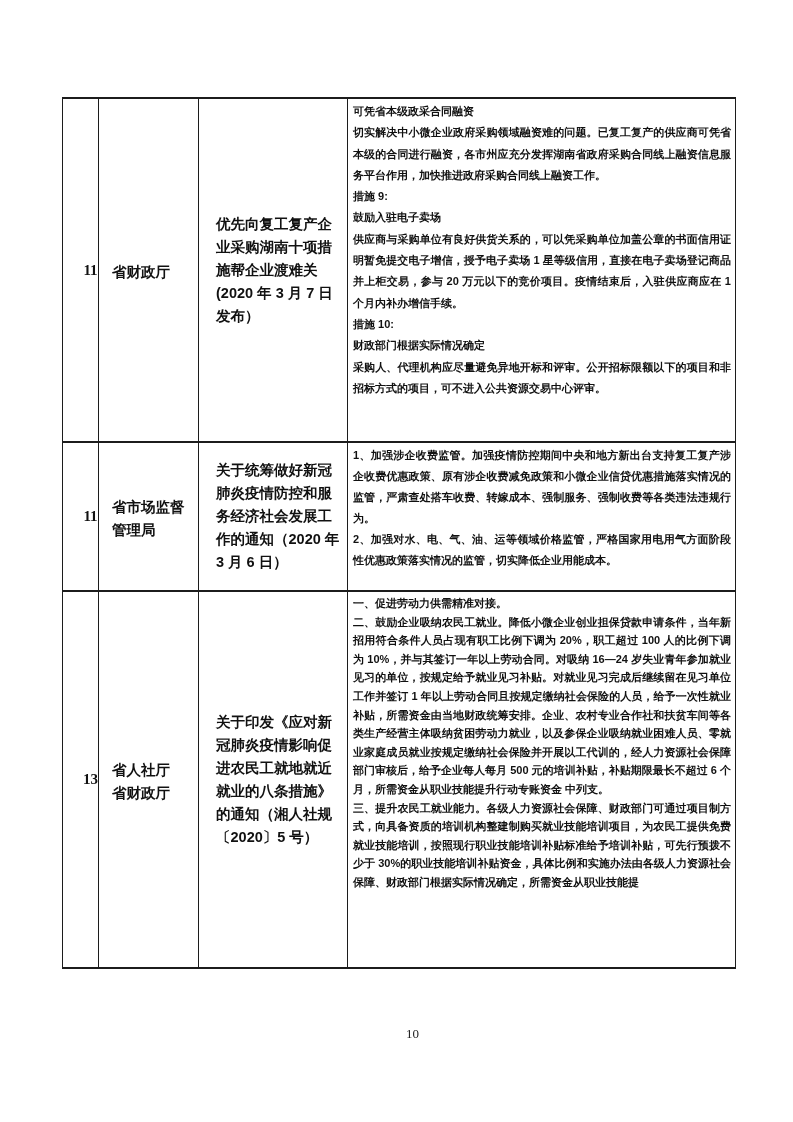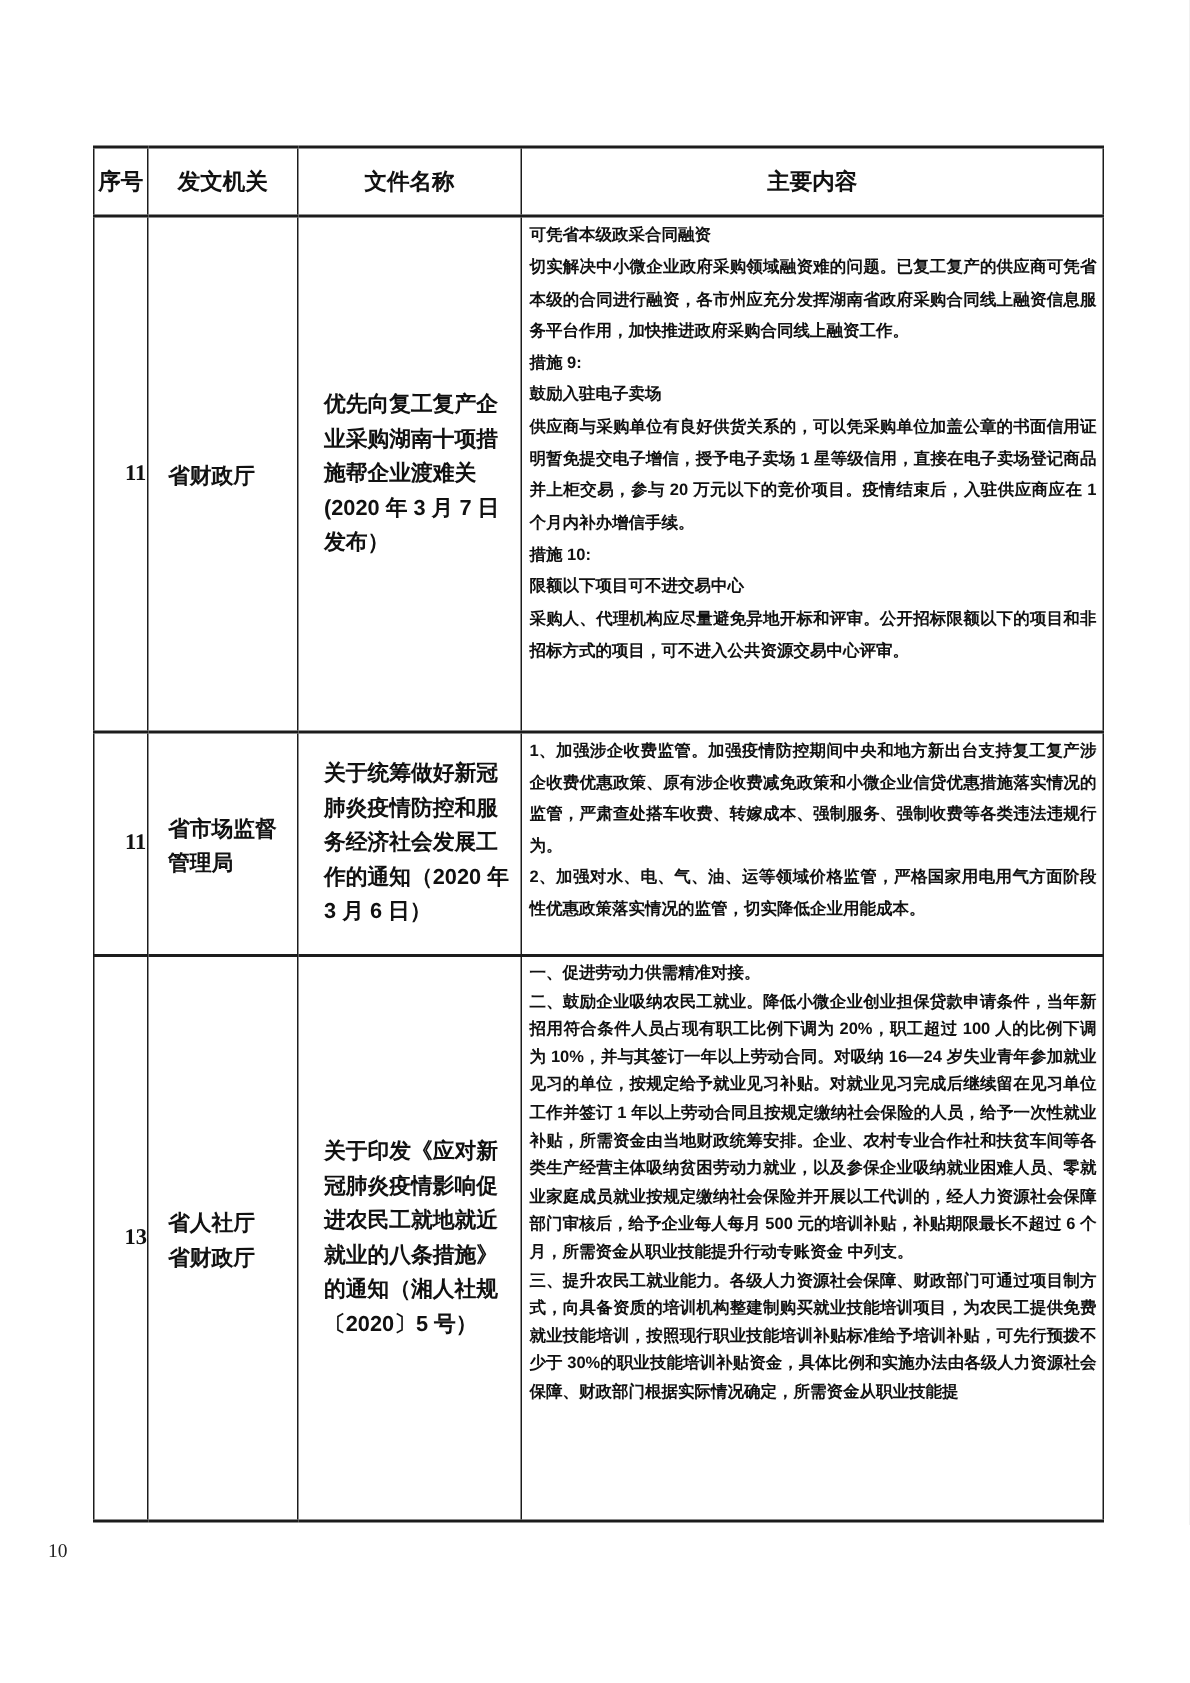--- a/index.html
+++ b/index.html
@@ -87,58 +87,53 @@
 
   tr.row-11 td.cell-body p { line-height: 21.3px; }
   tr.row-12 td.cell-body p { line-height: 21.0px; }
   tr.row-13 td.cell-body p { line-height: 18.6px; }
 
   .page-number {
     position: absolute;
     top: 1026px;
     left: 0;
     width: 793px;
+    text-align: center;
     font-family: "Liberation Serif", serif;
     font-size: 13px;
     color: #222222;
     padding-left: 32px;
   }
 </style>
 </head>
 <body>
 
 <div class="page">
 
   <table class="doc-table">
     <colgroup>
       <col class="c-no">
         <col class="c-org">
         <col class="c-doc">
         <col class="c-body">
     </colgroup>
     <tbody>
-      <tr class="row-header">
-        <th class="hdr">序号</th>
-        <th class="hdr">发文机关</th>
-        <th class="hdr">文件名称</th>
-        <th class="hdr">主要内容</th>
-      </tr>
 
       <tr class="row-11">
         <td class="cell-no">11</td>
         <td class="cell-org">省财政厅</td>
         <td class="cell-doc">优先向复工复产企业采购湖南十项措施帮企业渡难关(2020 年 3 月 7 日发布）</td>
         <td class="cell-body">
           <p>可凭省本级政采合同融资</p>
           <p>切实解决中小微企业政府采购领域融资难的问题。已复工复产的供应商可凭省本级的合同进行融资，各市州应充分发挥湖南省政府采购合同线上融资信息服务平台作用，加快推进政府采购合同线上融资工作。</p>
           <p>措施 9:</p>
           <p>鼓励入驻电子卖场</p>
           <p>供应商与采购单位有良好供货关系的，可以凭采购单位加盖公章的书面信用证明暂免提交电子增信，授予电子卖场 1 星等级信用，直接在电子卖场登记商品并上柜交易，参与 20 万元以下的竞价项目。疫情结束后，入驻供应商应在 1 个月内补办增信手续。</p>
           <p>措施 10:</p>
-          <p>限额以下项目可不进交易中心</p>
+          <p>财政部门根据实际情况确定</p>
           <p>采购人、代理机构应尽量避免异地开标和评审。公开招标限额以下的项目和非招标方式的项目，可不进入公共资源交易中心评审。</p>
         </td>
       </tr>
 
       <tr class="row-12">
         <td class="cell-no">11</td>
         <td class="cell-org">省市场监督管理局</td>
         <td class="cell-doc">关于统筹做好新冠肺炎疫情防控和服务经济社会发展工作的通知（2020 年 3 月 6 日）</td>
         <td class="cell-body">
           <p>1、加强涉企收费监管。加强疫情防控期间中央和地方新出台支持复工复产涉企收费优惠政策、原有涉企收费减免政策和小微企业信贷优惠措施落实情况的监管，严肃查处搭车收费、转嫁成本、强制服务、强制收费等各类违法违规行为。</p>

